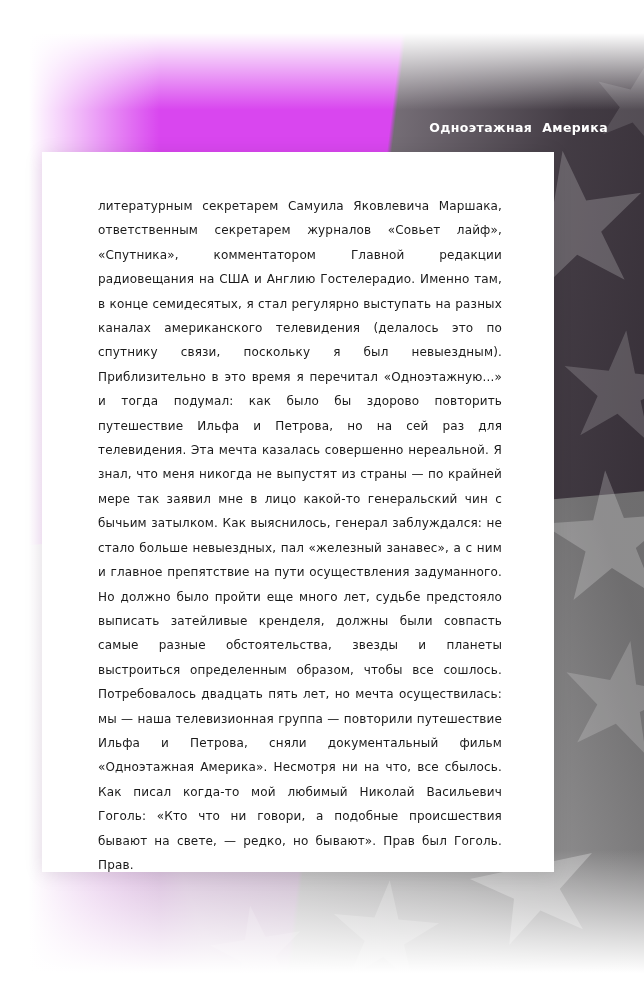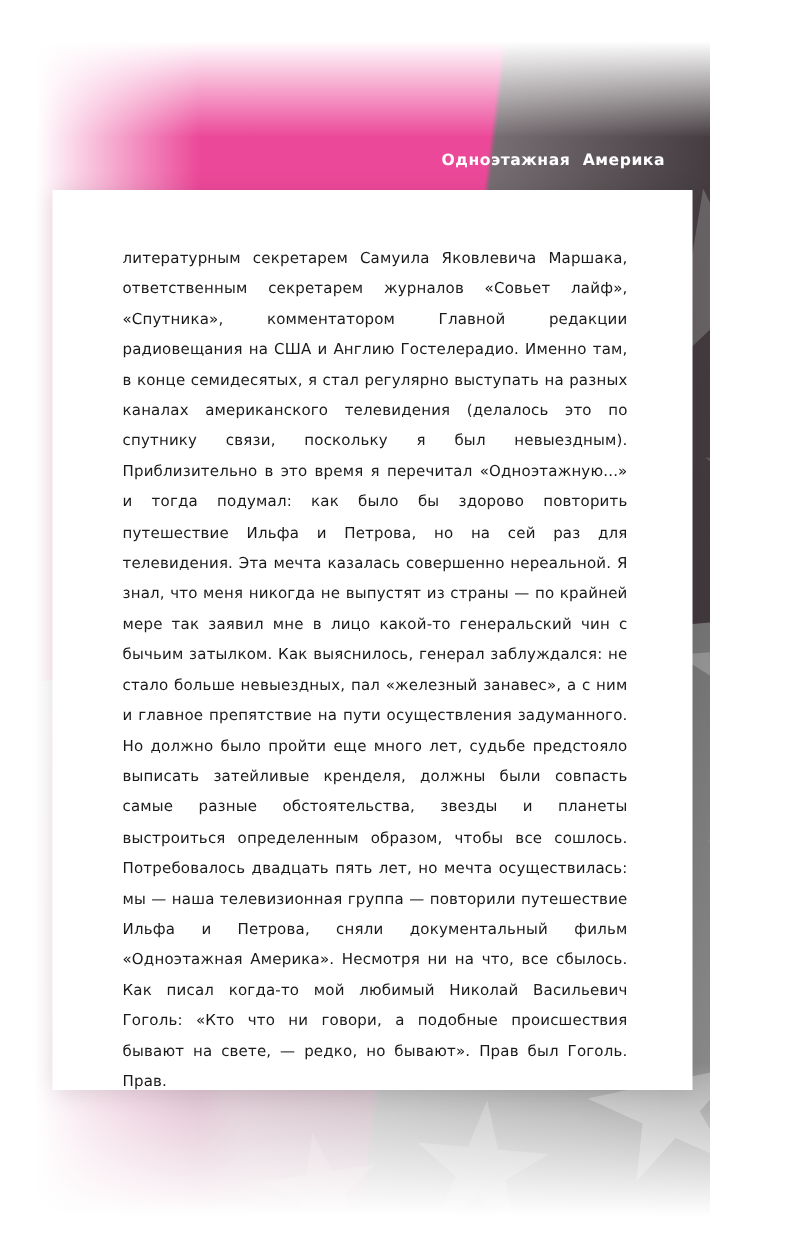--- a/index.html
+++ b/index.html
@@ -9,23 +9,23 @@
   }
   body {
     width: 644px;
     height: 1000px;
     font-family: "DejaVu Sans", sans-serif;
     overflow: hidden;
   }
 
   .page {
     position: relative;
-    width: 568px;
+    width: 644px;
     height: 1000px;
-    background: #ec4899;
+    background: #d946ef;
     overflow: hidden;
   }
 
   
   .art {
     position: absolute;
     inset: 0;
     overflow: hidden;
   }
 

